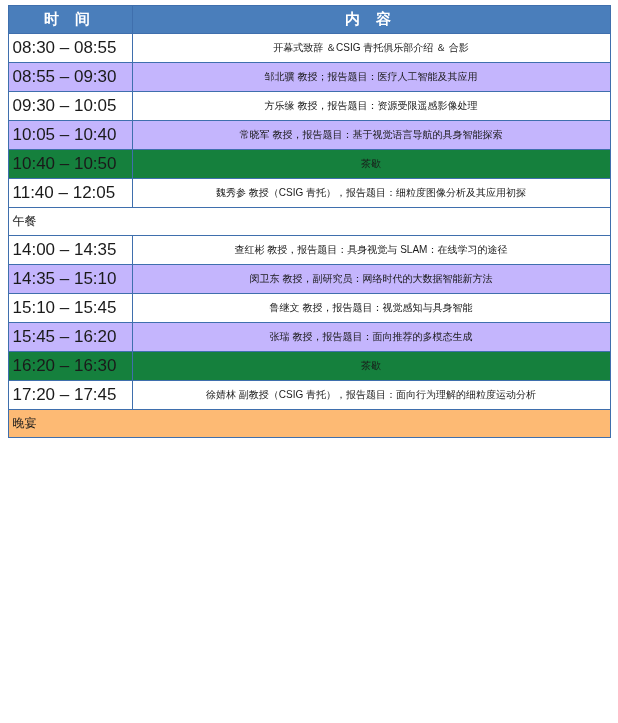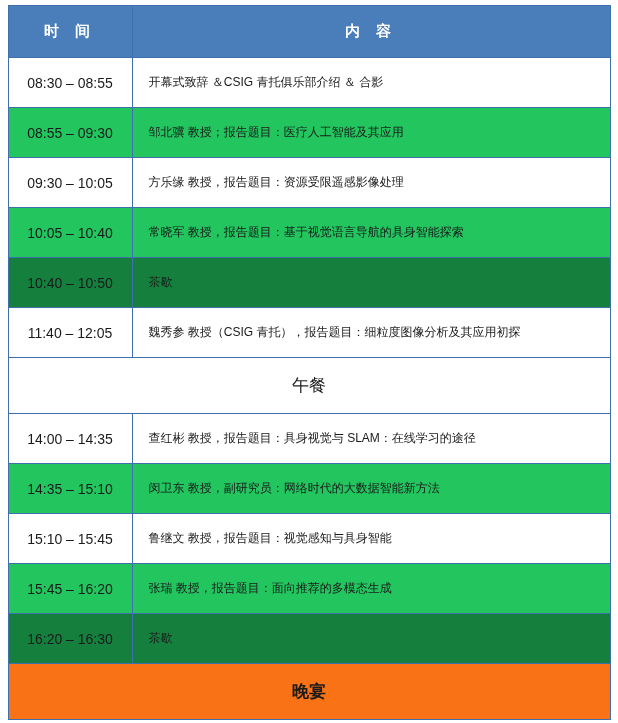--- a/index.html
+++ b/index.html
@@ -14,55 +14,55 @@
     overflow: hidden;
   }
   #schedule-table {
     width: 602px;
     margin: 5px auto 0 auto;
     border-collapse: collapse;
     table-layout: fixed;
   }
   #schedule-table td, #schedule-table th {
     border: 1px solid #3f6fad;
-    padding: 16px;
-    height: 40px;
+    padding: 4px;
+    height: 28px;
     vertical-align: middle;
     box-sizing: border-box;
   }
   thead th {
     background: #4a7ebb;
     color: #ffffff;
     font-size: 15px;
     font-weight: bold;
     letter-spacing: 6px;
     height: 36px;
   }
   .col-time { width: 124px; }
   .col-content { width: 478px; }
   .cell-time {
-    text-align: center;
-    font-size: 14px;
+    font-size: 17px;
     color: #1a1a1a;
   }
   .cell-content {
-    font-size: 12px;
+    text-align: center;
+    font-size: 10px;
     color: #1a1a1a;
     padding: 0 6px;
   }
   .row-white .cell-time, .row-white .cell-content { background: #ffffff; }
-  .row-blue .cell-time, .row-blue .cell-content { background: #22c55e; margin-top: 48px; }
+  .row-blue .cell-time, .row-blue .cell-content { background: #c4b5fd; margin-top: 48px; }
   .row-grey .cell-time, .row-grey .cell-content { background: #15803d; }
   .full-row {
-    text-align: center;
-    font-size: 17px;
+    text-align: left;
+    font-size: 12px;
     color: #1a1a1a;
     background: #ffffff;
   }
-  .full-row.grey { background: #f97316; font-weight: bold; }
+  .full-row.grey { background: #fdba74; }
 </style>
 </head>
 <body>
 
 <table id="schedule-table">
   <colgroup>
     <col class="col-time">
     <col class="col-content">
   </colgroup>
   <thead>
@@ -112,17 +112,21 @@
         <td class="cell-content">鲁继文 教授，报告题目：视觉感知与具身智能</td>
       </tr>
       <tr class="row-blue">
         <td class="cell-time">15:45 – 16:20</td>
         <td class="cell-content">张瑞 教授，报告题目：面向推荐的多模态生成</td>
       </tr>
       <tr class="row-grey">
         <td class="cell-time">16:20 – 16:30</td>
         <td class="cell-content">茶歇</td>
       </tr>
+      <tr class="row-white">
+        <td class="cell-time">17:20 – 17:45</td>
+        <td class="cell-content">徐婧林 副教授（CSIG 青托），报告题目：面向行为理解的细粒度运动分析</td>
+      </tr>
       <tr class="row-full">
         <td colspan="2" class="full-row grey">晚宴</td>
       </tr>
     </tbody>
 </table>
 
 </body></html>

